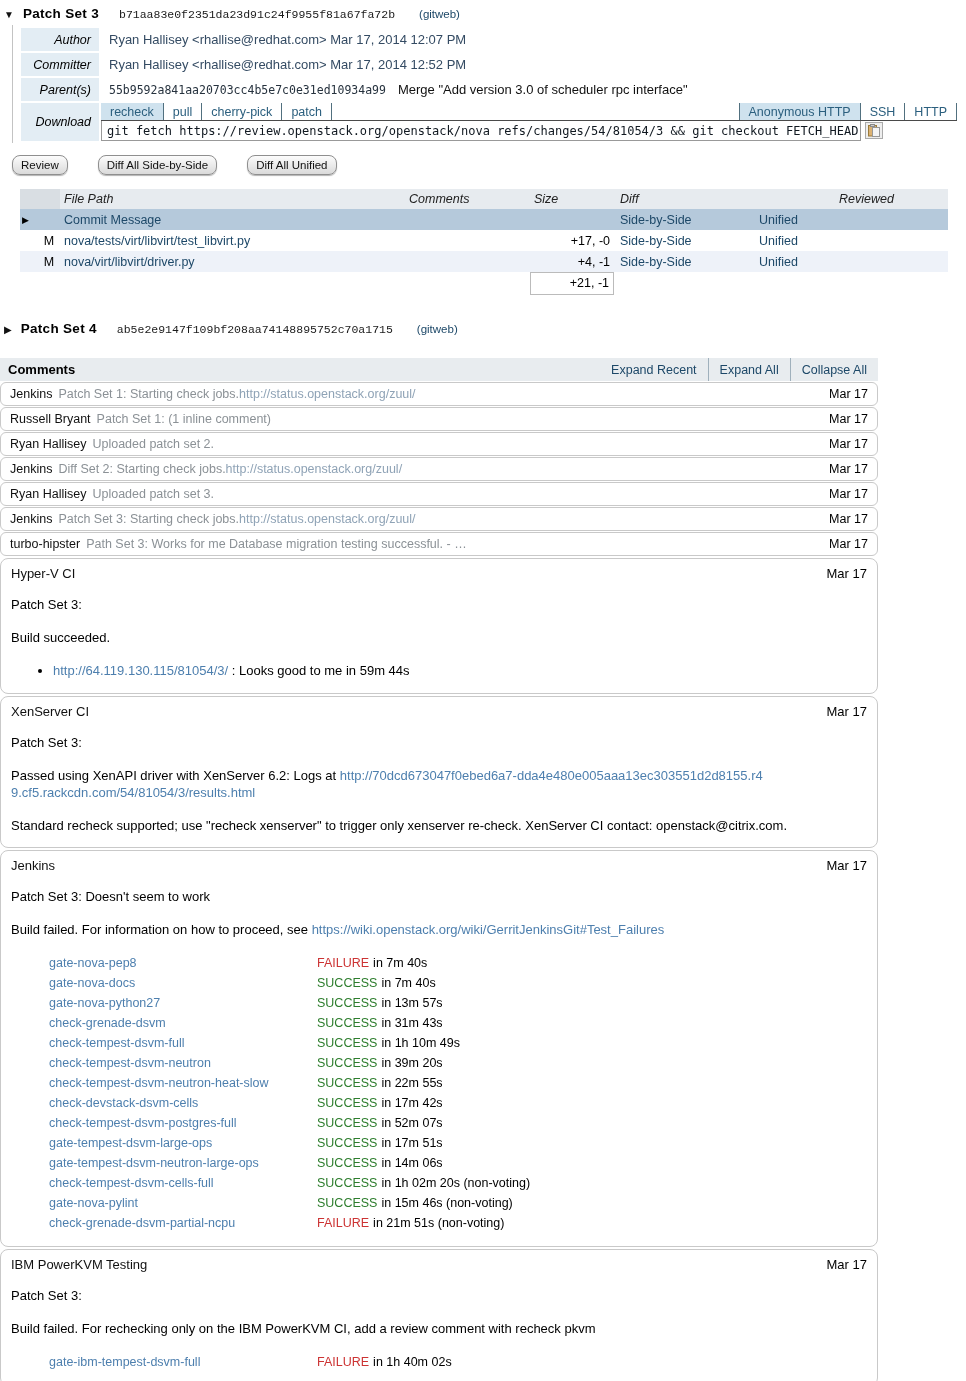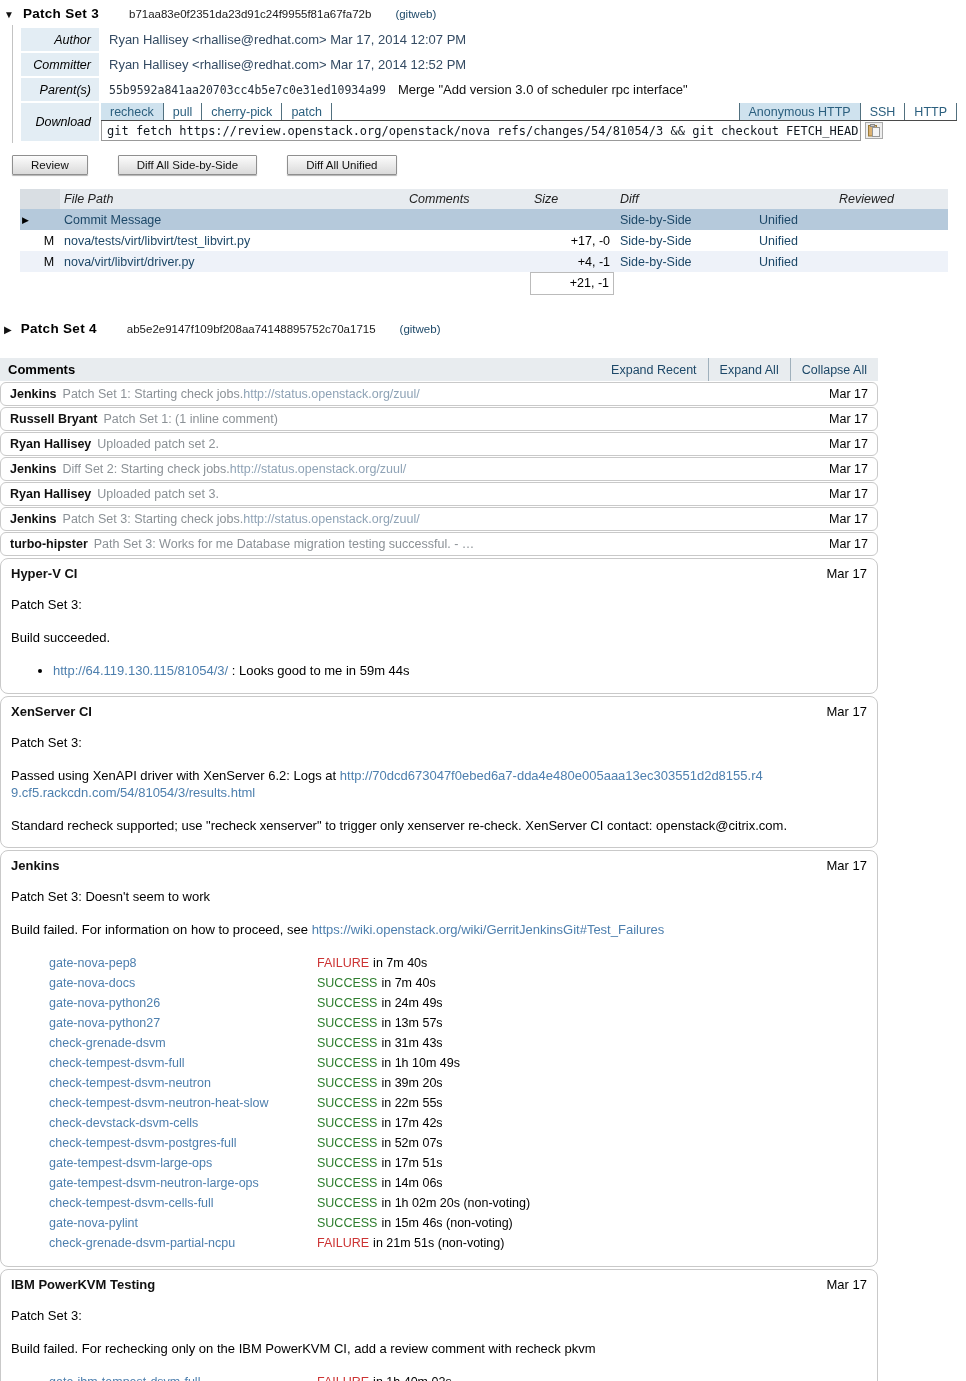--- a/index.html
+++ b/index.html
@@ -5,21 +5,21 @@
 *{box-sizing:border-box;margin:0;padding:0}
 html,body{width:966px;background:#fff}
 body{height:1381px;overflow:hidden;color:#000;font-family:"Liberation Sans",sans-serif;font-size:13px}
 a{text-decoration:none;cursor:pointer}
 .mono{font-family:"DejaVu Sans Mono",monospace}
 
 
 .ps-header{display:flex;align-items:baseline;padding:6px 0 4px 4px}
 .tri{font-size:10px;margin-right:9px;color:#111}
 .ps-title{font-weight:bold;font-size:13.5px;letter-spacing:.3px}
-.ps-hash{font-family:Liberation Sans, sans-serif;font-size:11.5px;margin-left:30px;color:#1a1a1a}
+.ps-hash{font-family:Liberation Mono, monospace;font-size:11.5px;margin-left:20px;color:#1a1a1a}
 .gitweb{color:#1d4868;font-size:11.5px;margin-left:24px}
 
 
 .ps-content{margin-left:12px;border-left:1px solid #c3c3c3;padding:3px 0 2px 8px}
 
 
 .info-table{display:grid;grid-template-columns:78px 850px;row-gap:2px}
 .ilbl{background:#e3edf4;font-style:italic;text-align:left;padding:4px 8px 4px 0;font-size:12.5px;display:flex;align-items:center;justify-content:flex-end}
 .ival{padding:4px 0 4px 10px;font-size:13px;display:flex;align-items:center}
 .person{color:#344b63}
@@ -29,21 +29,21 @@
 .tabbar{display:flex;width:856px;border-bottom:1px solid #4a4a4a;font-size:12.5px;align-items:stretch}
 .dltab{padding:2px 9px 1px;color:#2b5f7e;border-right:1px solid #51707f;white-space:nowrap}
 .dltab.selected{background:#cfe2ee}
 .tab-spacer{flex:1;border-right:1px solid #51707f}
 .cmdbox{width:760px;border:1px solid #999;border-top:none;padding:1px 5px;display:flex;align-items:center;background:#fff}
 .cmd{font-size:12px;white-space:nowrap;color:#101820}
 .copy-btn{margin-left:7px;border:1px solid #aaa;background:#eee;width:18px;height:17px;display:inline-flex;align-items:center;justify-content:center;flex:none}
 
 
 .btnrow{display:flex;margin-top:12px;margin-left:12px}
-.gbtn{font-size:11.5px;padding:3px 18px;border:1px solid #8f8f8f;border-radius:1px;background:linear-gradient(#fcfcfc,#dadada);box-shadow:0 1px 1px rgba(0,0,0,.3);color:#111}
+.gbtn{font-size:11.5px;padding:3px 8px;border:1px solid #8f8f8f;border-radius:8px;background:linear-gradient(#fcfcfc,#dadada);box-shadow:0 1px 1px rgba(0,0,0,.3);color:#111}
 .gbtn+.gbtn{margin-left:30px}
 
 
 .ftable{margin:14px 0 0 20px;width:928px;font-size:12.5px}
 .frow{display:flex;align-items:center;height:21px}
 .fc{padding:0 4px;overflow:hidden;white-space:nowrap}
 .c0{width:18px;padding:0 2px;flex:none;font-size:9px}
 .c1{width:22px;text-align:center;flex:none}
 .cpath{width:345px;flex:none}
 .ccom{width:125px;flex:none}
@@ -61,21 +61,21 @@
 .ftotal .csize{border:1px solid #bbb;background:#fff;height:100%;line-height:21px}
 
 
 .comments{margin-top:18px;width:878px}
 .cbar{background:#e8ecef;height:23px;display:flex;align-items:center;padding-left:8px}
 .cbar-title{font-weight:bold;font-size:13px}
 .cbar-actions{margin-left:auto;display:flex;height:100%}
 .cact{color:#1d4868;padding:0 11px;border-left:1px solid #9fb0bc;display:flex;align-items:center;font-size:12.5px}
 .cact.first{border-left:none}
 .crow{display:flex;align-items:center;height:24px;border:1px solid #c9c9c9;border-radius:6px;margin-top:1px;padding:0 9px;font-size:12.5px;background:#fff}
-.cname{font-weight:bold;margin-right:6px;white-space:nowrap;color:#111}
+.cname{font-weight:normal;margin-right:6px;white-space:nowrap;color:#111}
 .csum{color:#8b9196;white-space:nowrap}
 .clink{color:#8fa3b6;white-space:nowrap}
 .cdate{margin-left:auto;white-space:nowrap;padding-left:8px}
 .cbox{border:1px solid #c9c9c9;border-radius:8px;margin-top:2px;padding:7px 10px 13px;background:#fff}
 .cbox-head{display:flex;font-size:13px}
 .cbody p{margin-top:15px;font-size:13px;line-height:1.35}
 .blink{color:#4d7fae;word-break:break-all}
 .cbody ul{margin:17px 0 2px 42px}
 .cbody li{font-size:13px}
 .tests{margin-top:15px}
@@ -319,24 +319,20 @@
           <div class="trow">
             <a class="tname blink">gate-nova-pep8</a>
             <span><span class="tstatus failure">FAILURE</span><span>in 7m 40s</span></span>
           </div>
 
           <div class="trow">
             <a class="tname blink">gate-nova-docs</a>
             <span><span class="tstatus success">SUCCESS</span><span>in 7m 40s</span></span>
           </div>
 
-          <div class="trow">
-            <a class="tname blink">gate-nova-python26</a>
-            <span><span class="tstatus success">SUCCESS</span><span>in 24m 49s</span></span>
-          </div>
 
           <div class="trow">
             <a class="tname blink">gate-nova-python27</a>
             <span><span class="tstatus success">SUCCESS</span><span>in 13m 57s</span></span>
           </div>
 
           <div class="trow">
             <a class="tname blink">check-grenade-dsvm</a>
             <span><span class="tstatus success">SUCCESS</span><span>in 31m 43s</span></span>
           </div>

